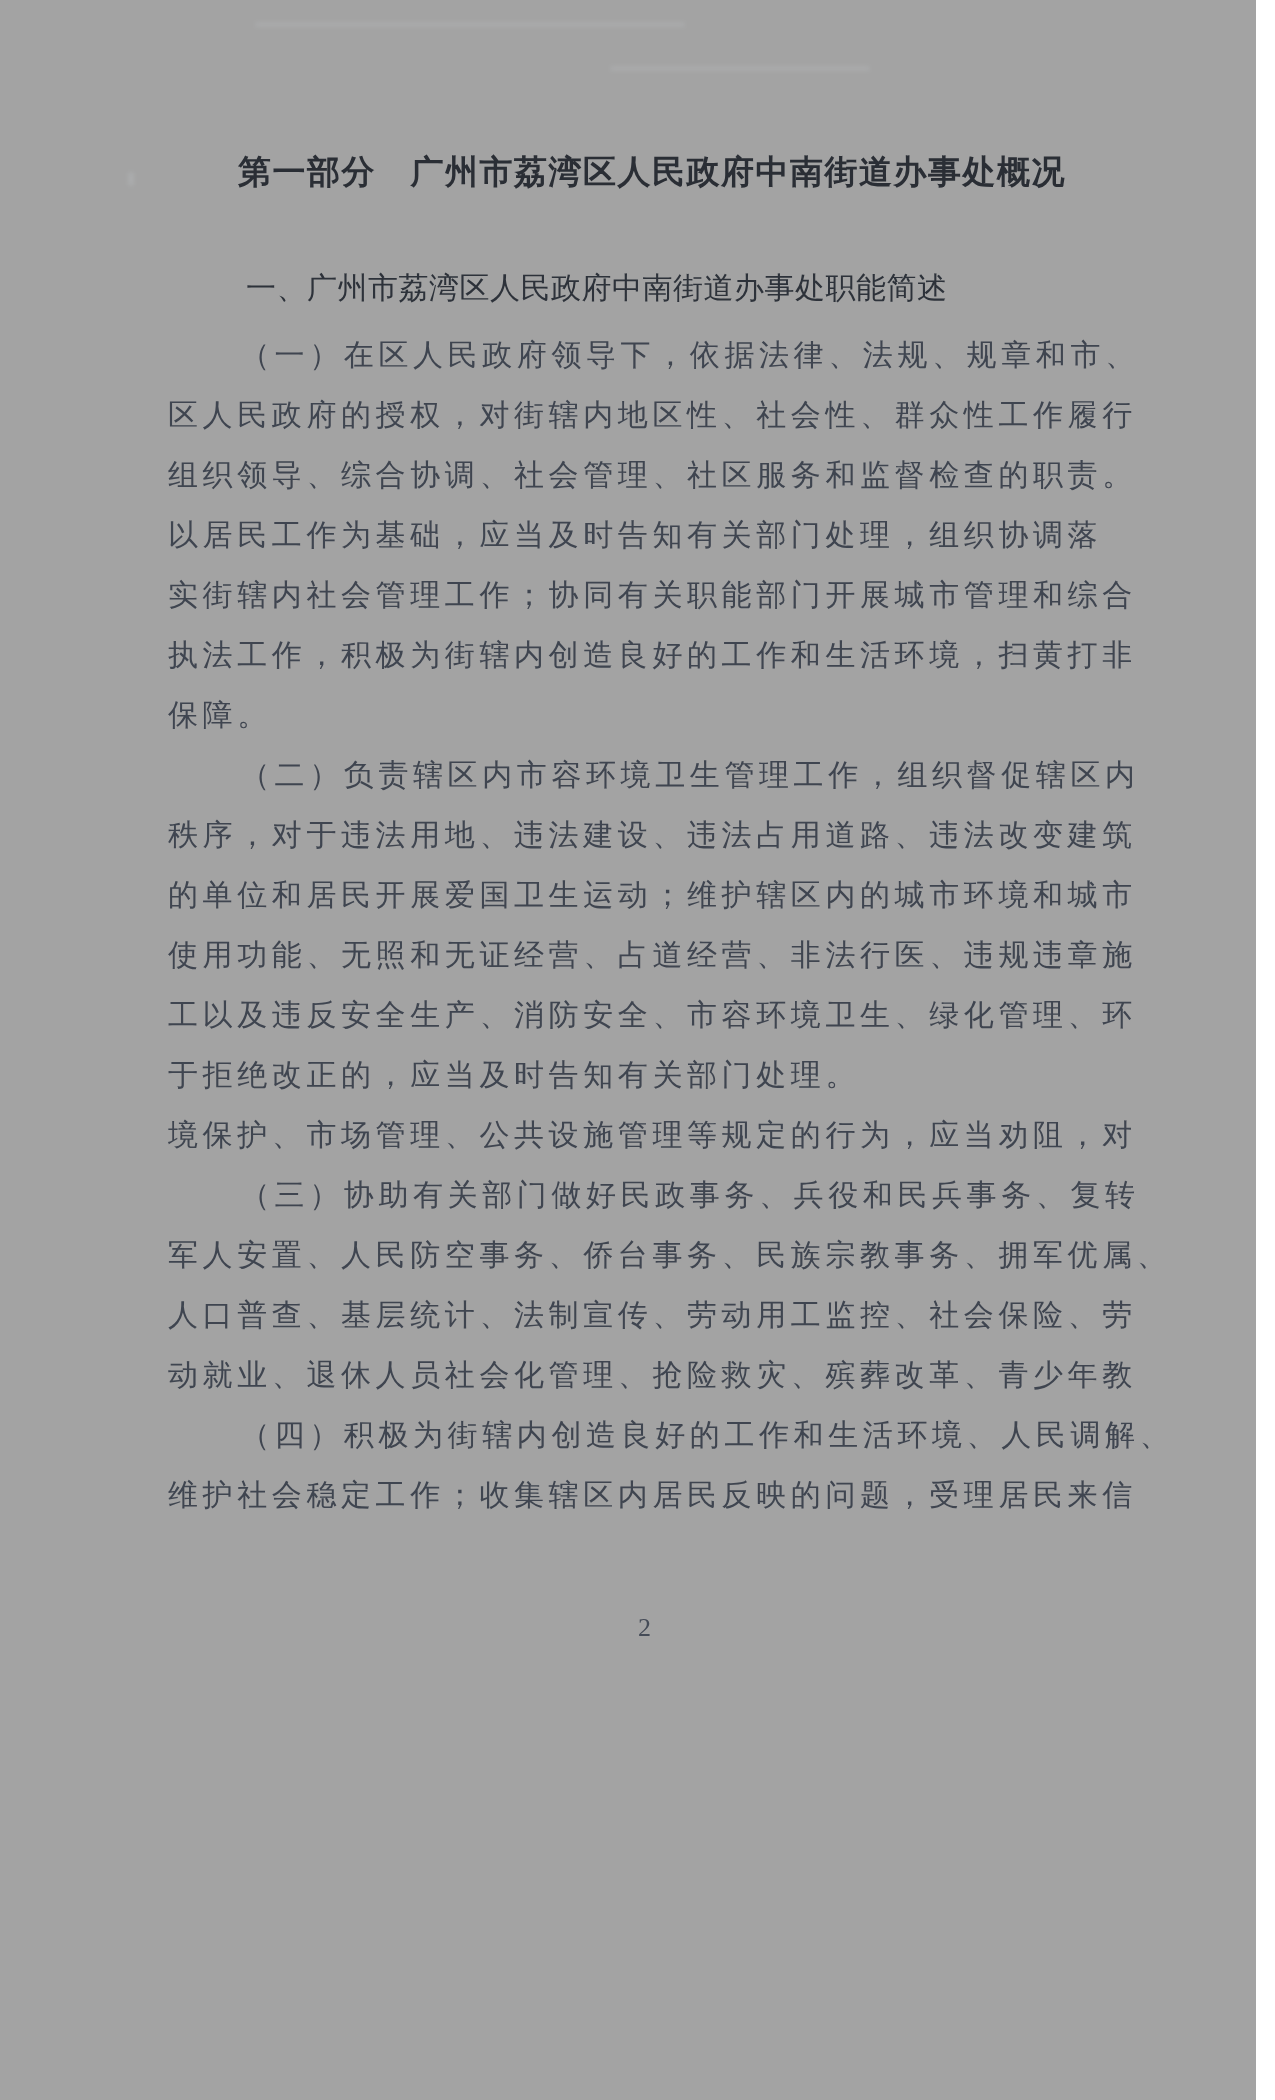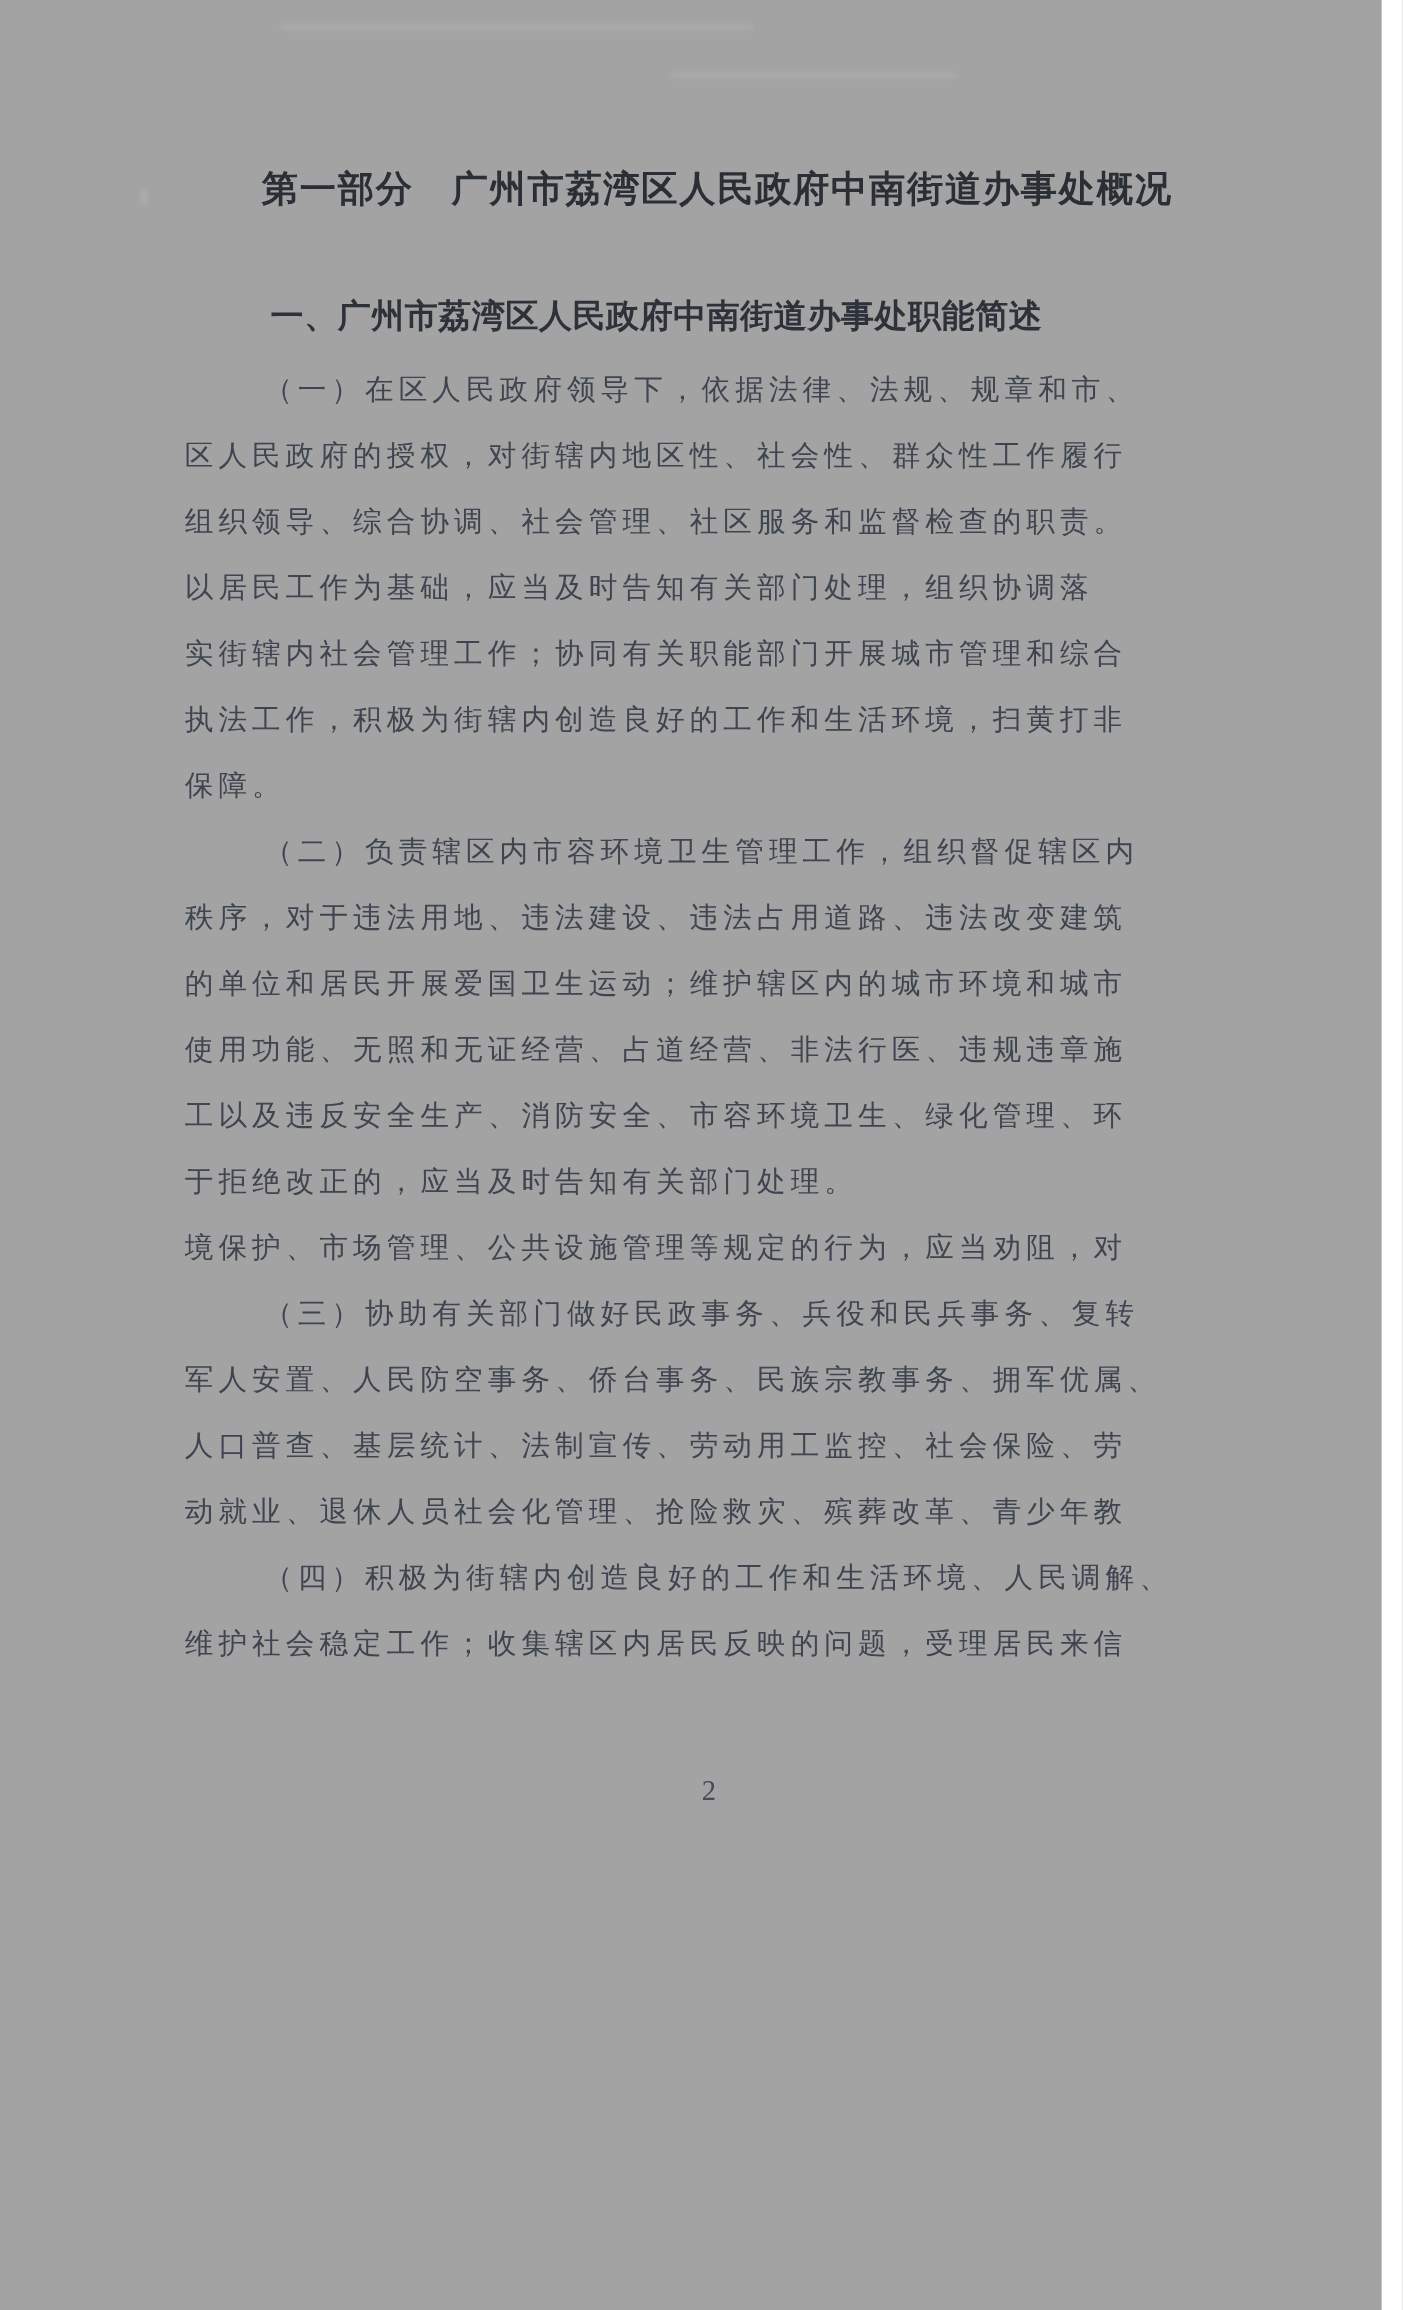--- a/index.html
+++ b/index.html
@@ -43,38 +43,38 @@
     color: #2a2e35;
     white-space: nowrap;
     line-height: 1.2;
   }
   .section-heading {
     position: absolute;
     left: 246px;
     top: 270px;
     margin: 0;
     font-family: "Liberation Sans", sans-serif;
-    font-weight: 700;
+    font-weight: 400;
     font-size: 30px;
     letter-spacing: 0.5px;
     color: #2d323a;
     white-space: nowrap;
     line-height: 1.2;
   }
   .body-text {
     position: absolute;
     left: 168px;
     top: 325px;
     width: 1010px;
     color: #3f4550;
   }
   .body-text .line {
     height: 60px;
     line-height: 60px;
-    font-size: 26px;
+    font-size: 30px;
     letter-spacing: 4.6px;
     white-space: nowrap;
     font-weight: 400;
   }
   .body-text .first-line {
     text-indent: 72px;
   }
   .page-number {
     position: absolute;
     left: 638px;

